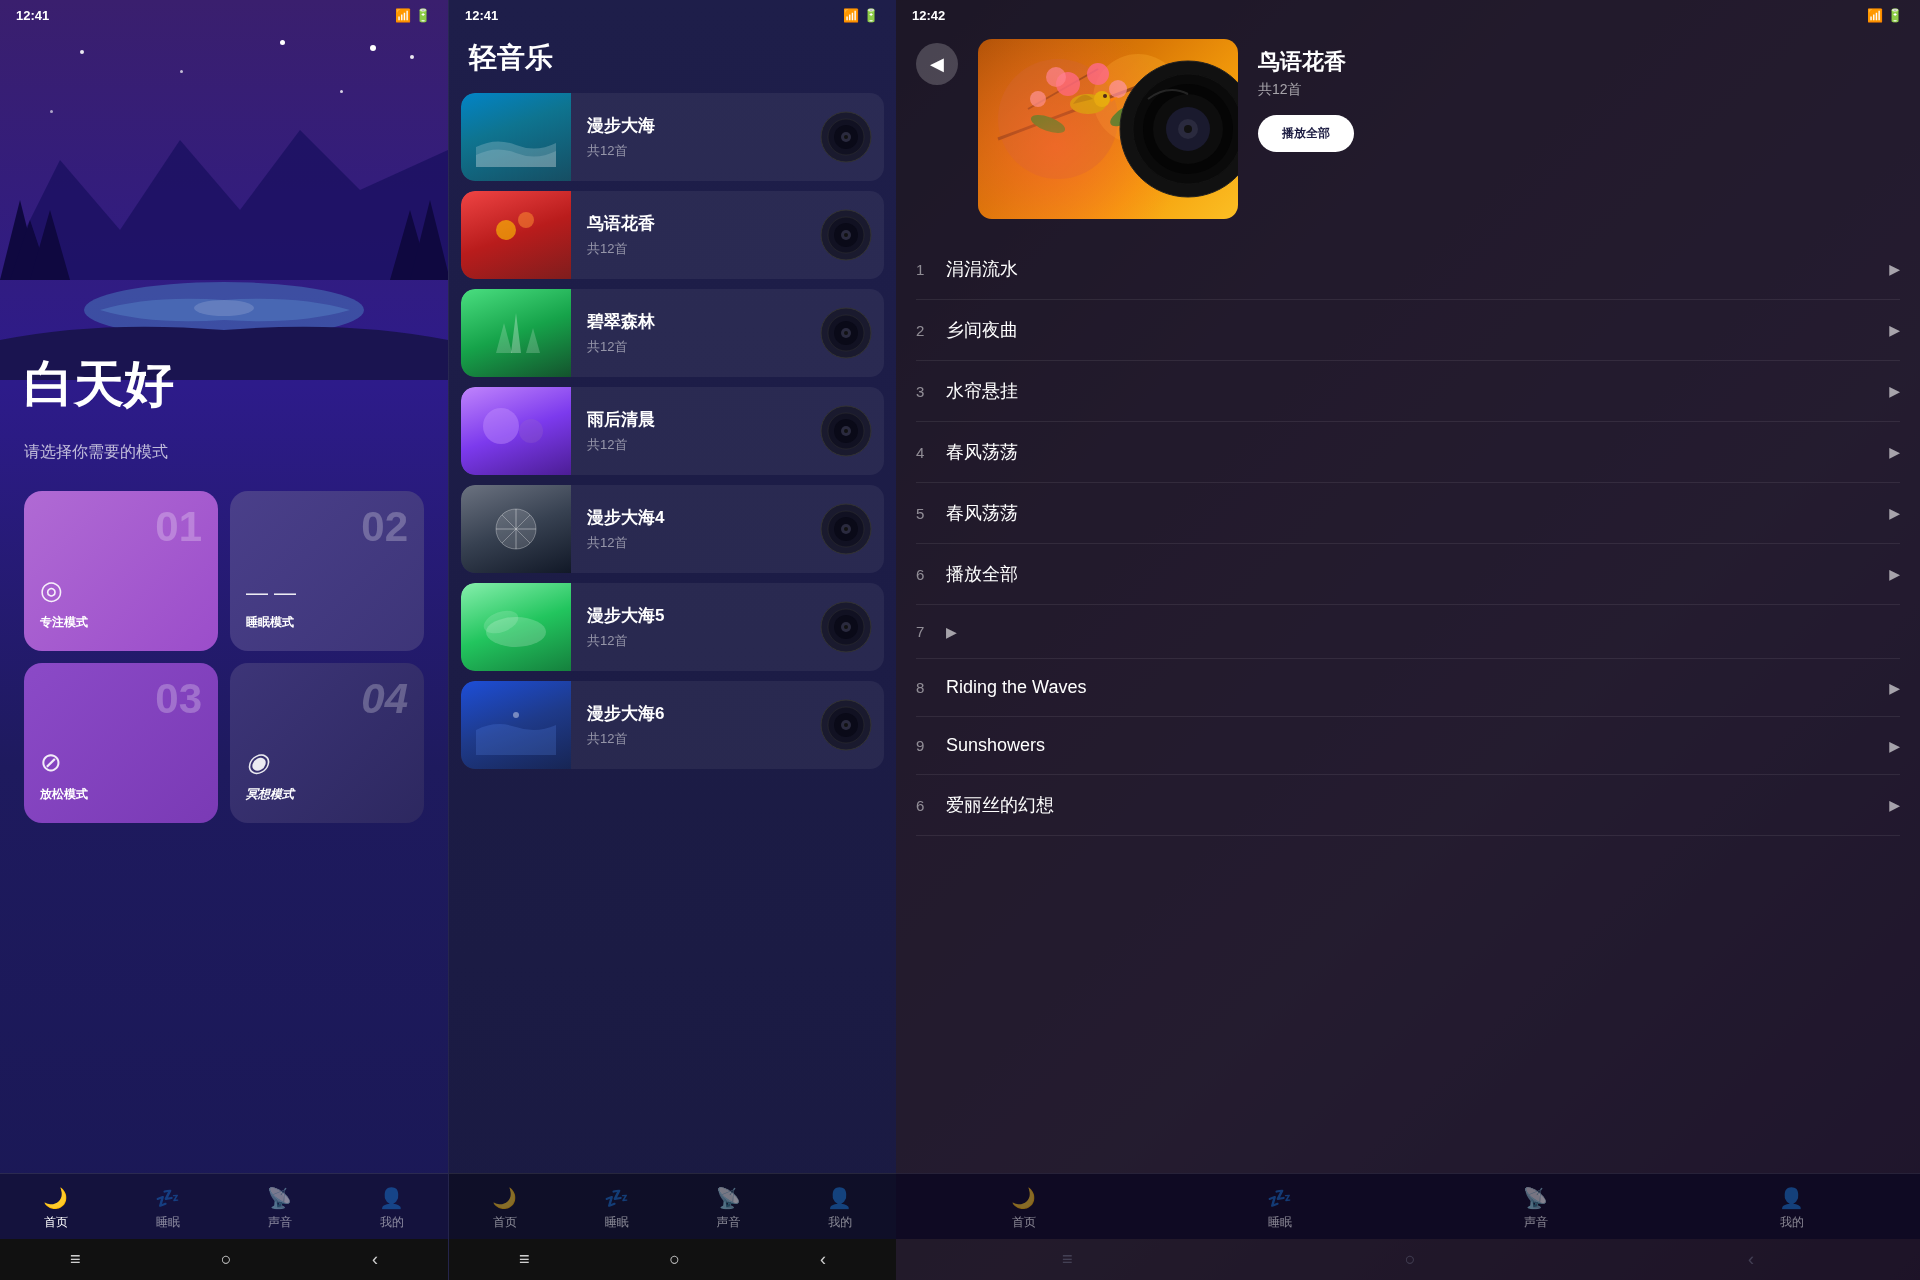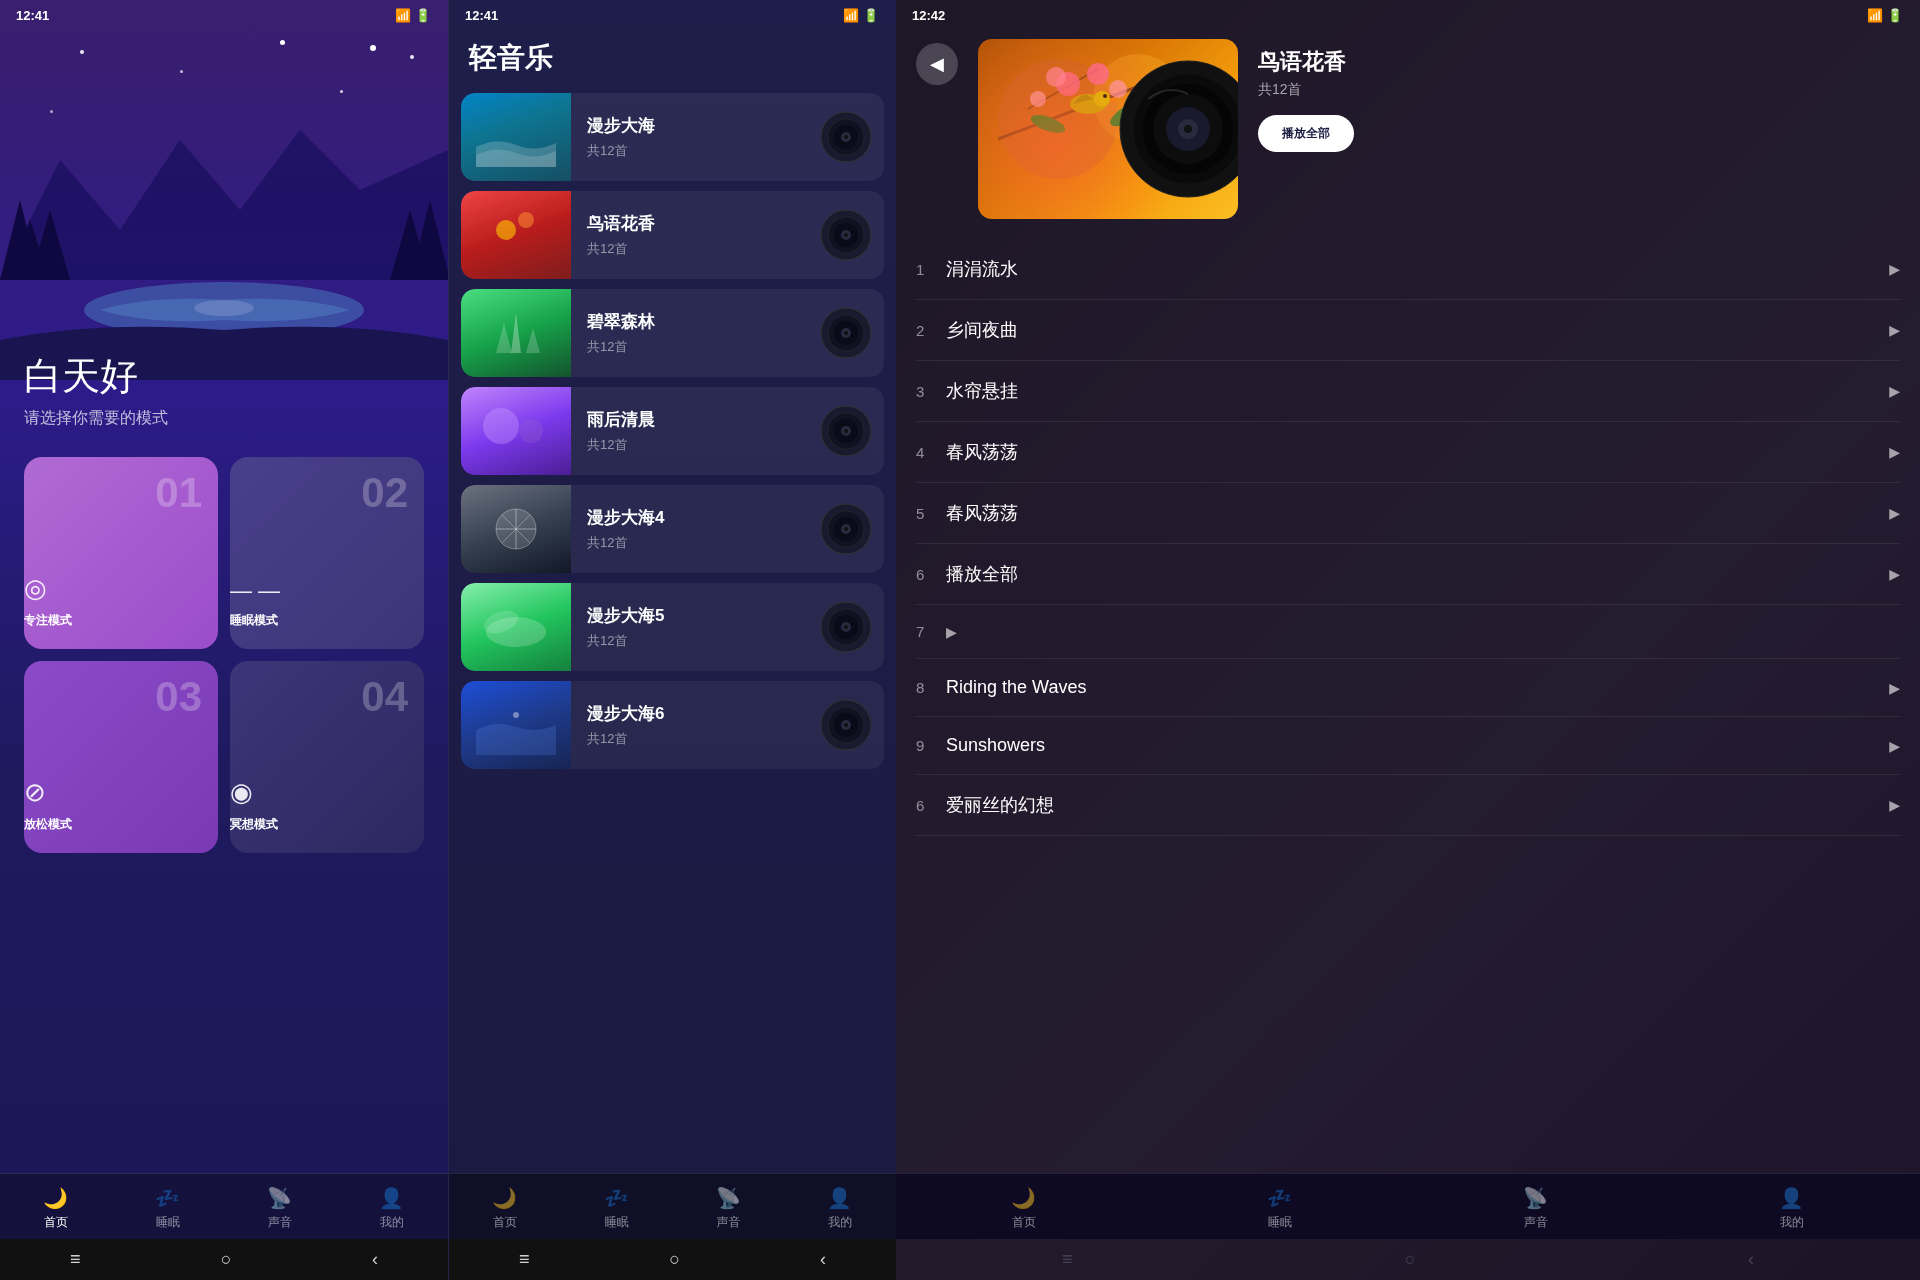--- a/index.html
+++ b/index.html
@@ -67,53 +67,53 @@
     .panel1-content {
       position: relative;
       z-index: 5;
       margin-top: 320px;
       padding: 0 24px;
       flex: 1;
     }
 
     .greeting-title {
       color: white;
-      font-size: 38px;
-      font-weight: 400;
-      margin-bottom: 6px;
+      font-size: 50px;
+      font-weight: 700;
+      margin-bottom: 24px;
     }
 
     .greeting-sub {
       color: rgba(255,255,255,0.7);
       font-size: 16px;
       margin-bottom: 28px;
     }
 
     .mode-grid {
       display: grid;
       grid-template-columns: 1fr 1fr;
       gap: 12px;
       margin-bottom: 20px;
     }
 
     .mode-card {
       border-radius: 18px;
-      padding: 20px 0;
+      padding: 20px 16px;
       position: relative;
       overflow: hidden;
-      height: 192px;
+      height: 160px;
       display: flex;
       flex-direction: column;
       justify-content: flex-end;
     }
 
     .mode-card-1 { background: linear-gradient(135deg, #b06ad4, #9b4dca); }
     .mode-card-2 { background: linear-gradient(135deg, #4a3f8a, #3d3578); }
     .mode-card-3 { background: linear-gradient(135deg, #8b4ac7, #7a3ab5); }
-    .mode-card-4 { background: linear-gradient(135deg, #3d3578, #2d2860); }
+    .mode-card-4 { background: linear-gradient(135deg, #3d3578, #2d2860); font-style: italic; }
 
     .mode-number {
       position: absolute;
       top: 12px;
       right: 16px;
       font-size: 42px;
       font-weight: 700;
       color: rgba(255,255,255,0.25);
     }
 

